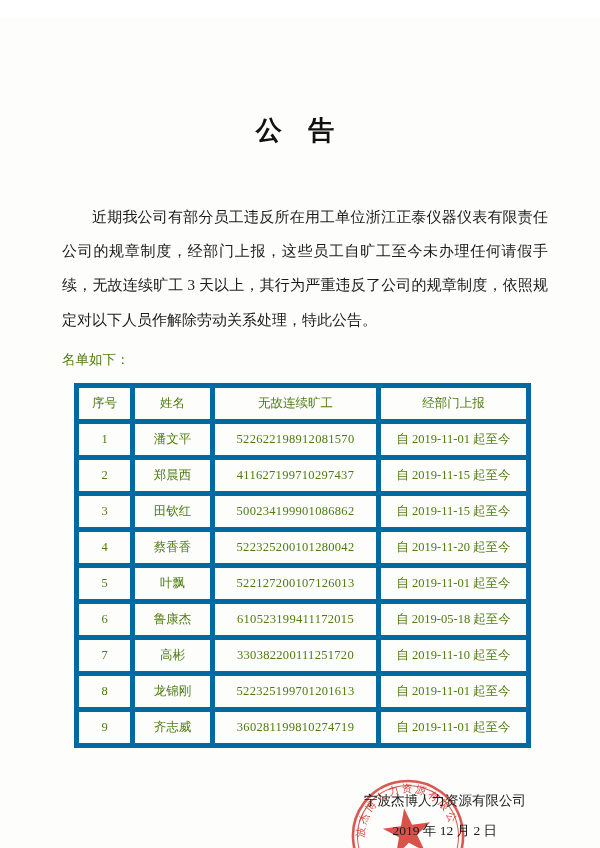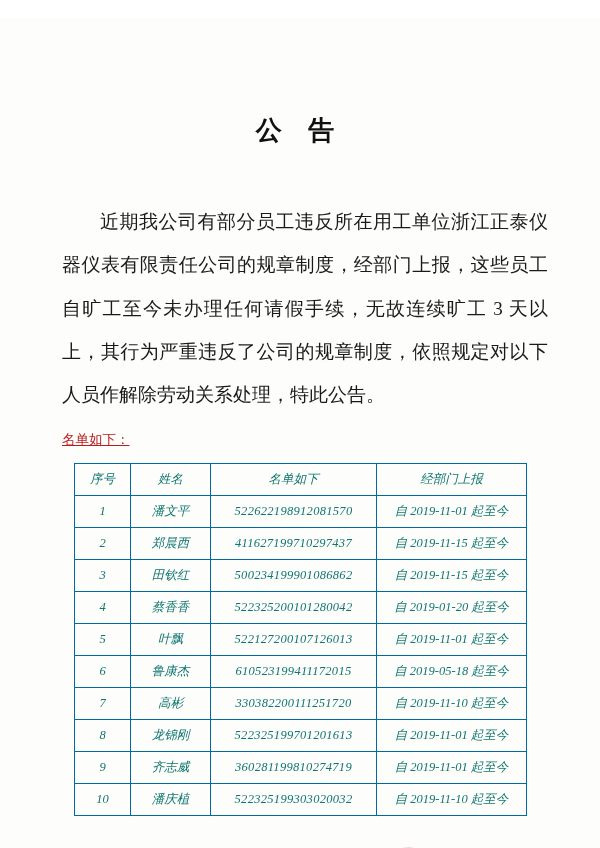--- a/index.html
+++ b/index.html
@@ -26,50 +26,48 @@
     text-align: center;
     font-size: 26px;
     font-weight: bold;
     letter-spacing: 10px;
     margin-top: 95px;
     color: #111;
     font-family: "Liberation Serif", "DejaVu Serif", serif;
   }
   .body-text {
     margin: 52px 52px 0 62px;
-    font-size: 19px;
+    font-size: 15px;
     line-height: 2.28;
     text-align: justify;
     text-indent: 2em;
     color: #1a1a1a;
   }
   .list-label {
     margin: 14px 62px 0 62px;
     font-size: 13.5px;
-    color: #b91c1c;
-    text-decoration: underline;
+    color: #4d7c0f;
   }
   .table-wrap {
     margin: 14px auto 0 auto;
     width: 452px;
   }
   table.roster {
     border-collapse: collapse;
     width: 452px;
     table-layout: fixed;
   }
   table.roster th, table.roster td {
-    border: 1px solid #0369a1;
+    border: 5px solid #0369a1;
     height: 31px;
     text-align: center;
     vertical-align: middle;
     font-size: 12.5px;
-    color: #0f766e;
+    color: #4d7c0f;
     padding: 0;
-    font-style: italic;
   }
   table.roster th {
     font-weight: normal;
   }
   col.c-index { width: 56px; }
   col.c-name { width: 80px; }
   col.c-id { width: 166px; }
   col.c-date { width: 150px; }
   .cell-id {
     font-family: "Liberation Serif", "DejaVu Serif", serif;
@@ -120,21 +118,21 @@
       <colgroup>
         <col class="c-index">
           <col class="c-name">
           <col class="c-id">
           <col class="c-date">
       </colgroup>
       <thead>
         <tr>
           <th>序号</th>
           <th>姓名</th>
-          <th>名单如下</th>
+          <th>无故连续旷工</th>
           <th>经部门上报</th>
         </tr>
       </thead>
       <tbody>
         <tr>
           <td>1</td>
           <td>潘文平</td>
           <td class="cell-id">522622198912081570</td>
           <td>自 2019-11-01 起至今</td>
         </tr>
@@ -147,21 +145,21 @@
         <tr>
           <td>3</td>
           <td>田钦红</td>
           <td class="cell-id">500234199901086862</td>
           <td>自 2019-11-15 起至今</td>
         </tr>
         <tr>
           <td>4</td>
           <td>蔡香香</td>
           <td class="cell-id">522325200101280042</td>
-          <td>自 2019-01-20 起至今</td>
+          <td>自 2019-11-20 起至今</td>
         </tr>
         <tr>
           <td>5</td>
           <td>叶飘</td>
           <td class="cell-id">522127200107126013</td>
           <td>自 2019-11-01 起至今</td>
         </tr>
         <tr>
           <td>6</td>
           <td>鲁康杰</td>
@@ -178,26 +176,20 @@
           <td>8</td>
           <td>龙锦刚</td>
           <td class="cell-id">522325199701201613</td>
           <td>自 2019-11-01 起至今</td>
         </tr>
         <tr>
           <td>9</td>
           <td>齐志威</td>
           <td class="cell-id">360281199810274719</td>
           <td>自 2019-11-01 起至今</td>
-        </tr>
-        <tr>
-          <td>10</td>
-          <td>潘庆植</td>
-          <td class="cell-id">522325199303020032</td>
-          <td>自 2019-11-10 起至今</td>
         </tr>
       </tbody>
     </table>
   </div>
 
   <div class="sign-block">
     <div class="seal">
       <svg width="124" height="124" viewBox="0 0 124 124" aria-hidden="true">
         <g transform="rotate(-8 62 62)" fill="none" stroke="#d2352c" stroke-width="2.6" opacity="0.82">
           <circle cx="62" cy="62" r="55"></circle>

